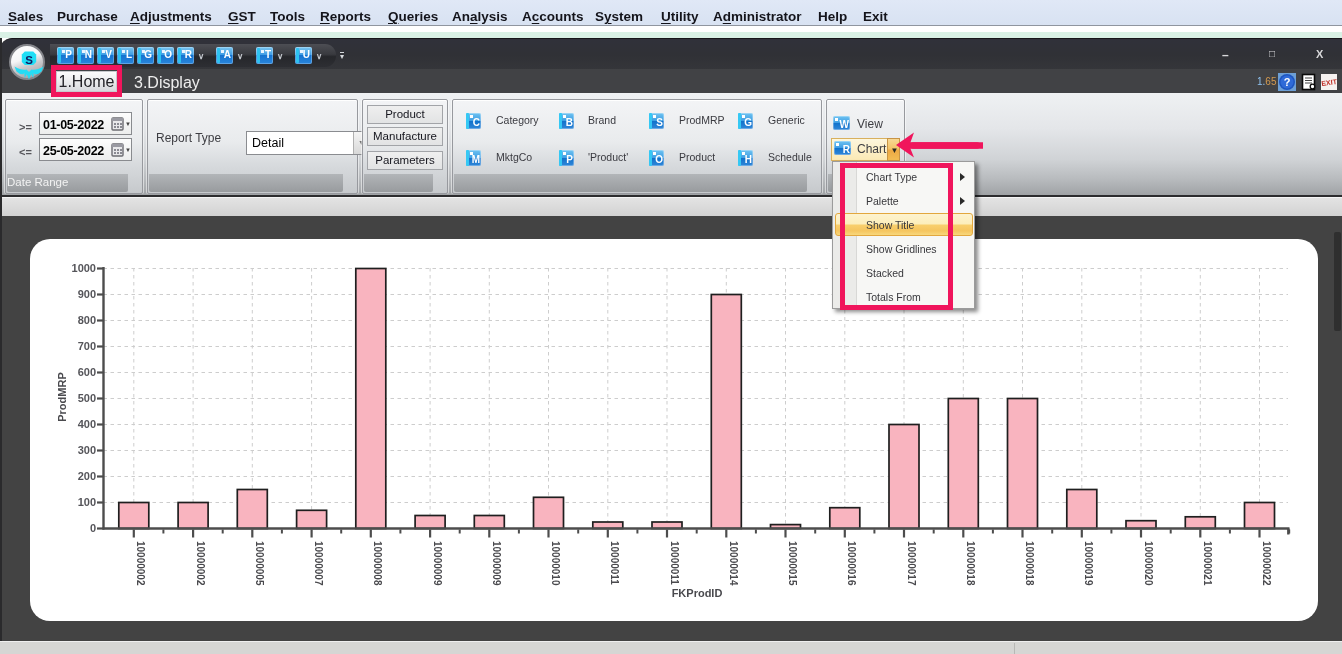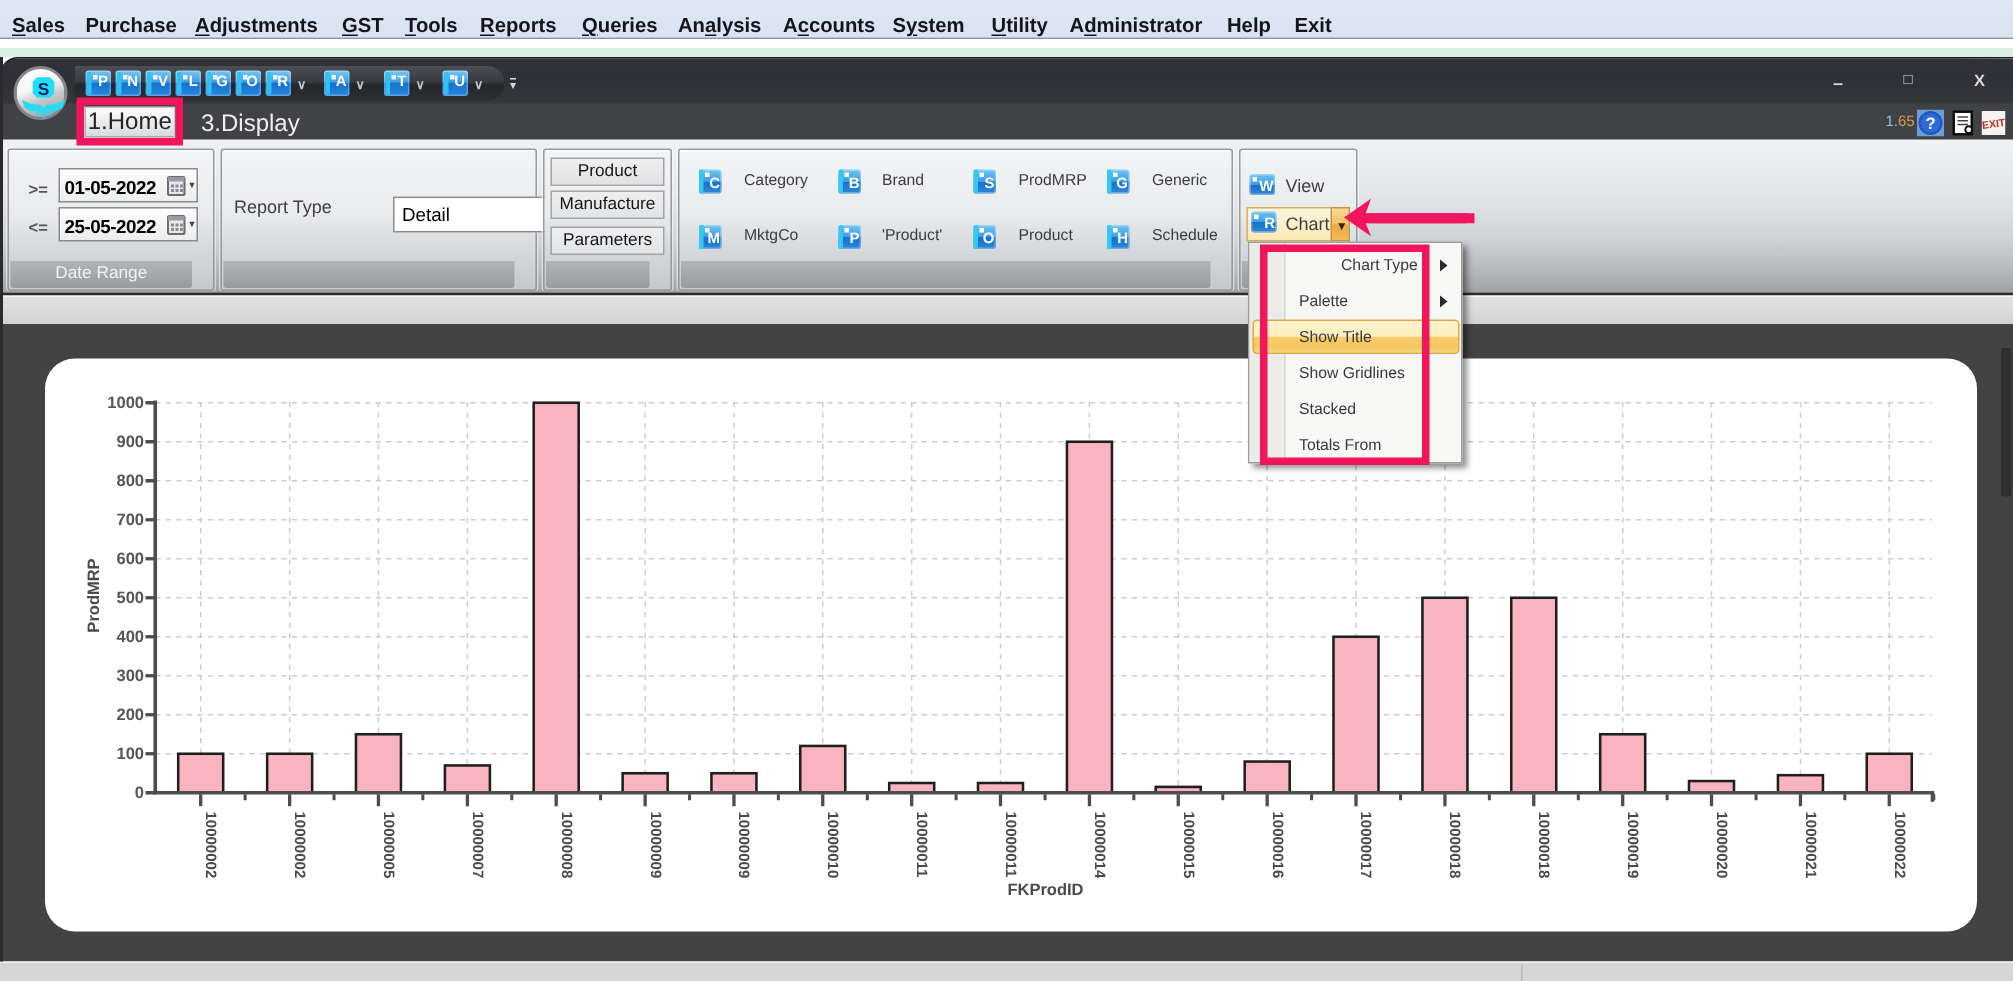--- a/index.html
+++ b/index.html
@@ -48,21 +48,21 @@
 
 #ribbon { position:absolute; left:0; top:93px; width:1342px; height:104px;
   background:linear-gradient(#eff1f3 0%, #e4e6e9 35%, #d0d3d6 65%, #b7babd 85%, #a0a3a6 100%);
   border-bottom:2px solid #2c2c2e; }
 .grp { position:absolute; top:6px; height:95px;
   background:linear-gradient(#f3f4f6 0%, #e9ebed 45%, #d7dadd 70%, #c6c9cc 100%);
   border:1px solid #97999e; border-radius:2px;
   box-shadow:inset 0 1px 0 #ffffff, 1px 0 0 rgba(255,255,255,.5), -1px 0 0 rgba(255,255,255,.5); }
 .gcap { position:absolute; left:1px; right:14px; bottom:1px; height:18px;
   background:linear-gradient(#b2b5b8,#989b9e); color:#f2f2f2; font-size:11.5px;
-  text-align:center; line-height:17px; border-radius:0 0 2px 2px; }
+  line-height:17px; border-radius:0 0 2px 2px; }
 .rlbl { position:absolute; color:#3d3d42; font-size:12px; }
 .datef { position:absolute; left:33px; width:93px; height:23px; background:linear-gradient(#fdfdfd,#eceded);
   border:1px solid #898b8f; }
 .datef b { position:absolute; left:3px; top:4.5px; color:#000; font-size:12.5px; font-weight:bold; letter-spacing:-0.3px; }
 .datef .da { position:absolute; left:85px; top:8px; color:#444; font-size:6px; }
 .rbtn { position:absolute; left:4px; width:76px; height:19px; background:linear-gradient(#efefef,#e2e3e4);
   border:1px solid #a2a4a8; color:#16161e; font-size:11.5px; text-align:center; line-height:17px; }
 .ric { position:absolute; width:15px; height:16px; border-radius:2px;
   background:linear-gradient(#6fc4f2 0%, #3e9ce2 50%, #1272cc 52%, #3187d8 100%);
   box-shadow:inset 0 0 0 1px rgba(255,255,255,.3); }
@@ -254,21 +254,21 @@
               <rect x="9" y="9" width="2" height="2"></rect>
             </g>
           </svg>
         <span class="da">▼</span>
         </div>
       <div class="gcap">Date Range</div>
     </div>
 
     <div class="grp" style="left:147px; width:211px;">
       <span class="rlbl" style="left:8px; top:31px;">Report Type</span>
-      <div class="abs" style="left:114px; top:31px; width:124px; height:24px; background:#fff; border:1px solid #8a8c90;">
+      <div class="abs" style="left:98px; top:31px; width:124px; height:24px; background:#fff; border:1px solid #8a8c90;">
         <span class="abs" style="left:5px; top:4px; font-size:12.5px; color:#000;">Detail</span>
         <div class="abs" style="right:0; top:0; width:16px; height:22px; background:linear-gradient(#f4f4f4,#d8d8d8); border-left:1px solid #b0b0b0;">
           <span class="abs" style="left:4px; top:7px; font-size:7px; color:#707070;">▼</span>
         </div>
       </div>
       <div class="gcap"></div>
     </div>
 
     <div class="grp" style="left:362px; width:86px;">
       <div class="rbtn" style="top:5px;">Product</div>
@@ -495,21 +495,21 @@
 
   <div id="statusbar">
       <div class="sep"></div>
     </div>
   <div id="lborder"></div>
   <div id="scrollthumb"></div>
 
   <div id="menu">
     <div id="menugutter"></div>
     <div id="hl"></div>
-    <span class="mitem" style="top:9px;margin-left:28px;">Chart Type</span>
+    <span class="mitem" style="top:9px;">Chart Type</span>
       <span class="marr" style="top:11px;"></span>
     <span class="mitem" style="top:33px;">Palette</span>
       <span class="marr" style="top:35px;"></span>
     <span class="mitem" style="top:57px;">Show Title</span>
     <span class="mitem" style="top:81px;">Show Gridlines</span>
     <span class="mitem" style="top:105px;">Stacked</span>
     <span class="mitem" style="top:129px;">Totals From</span>
   </div>
 
   <div class="ann" style="left:51px; top:65px; width:71px; height:32px;"></div>

